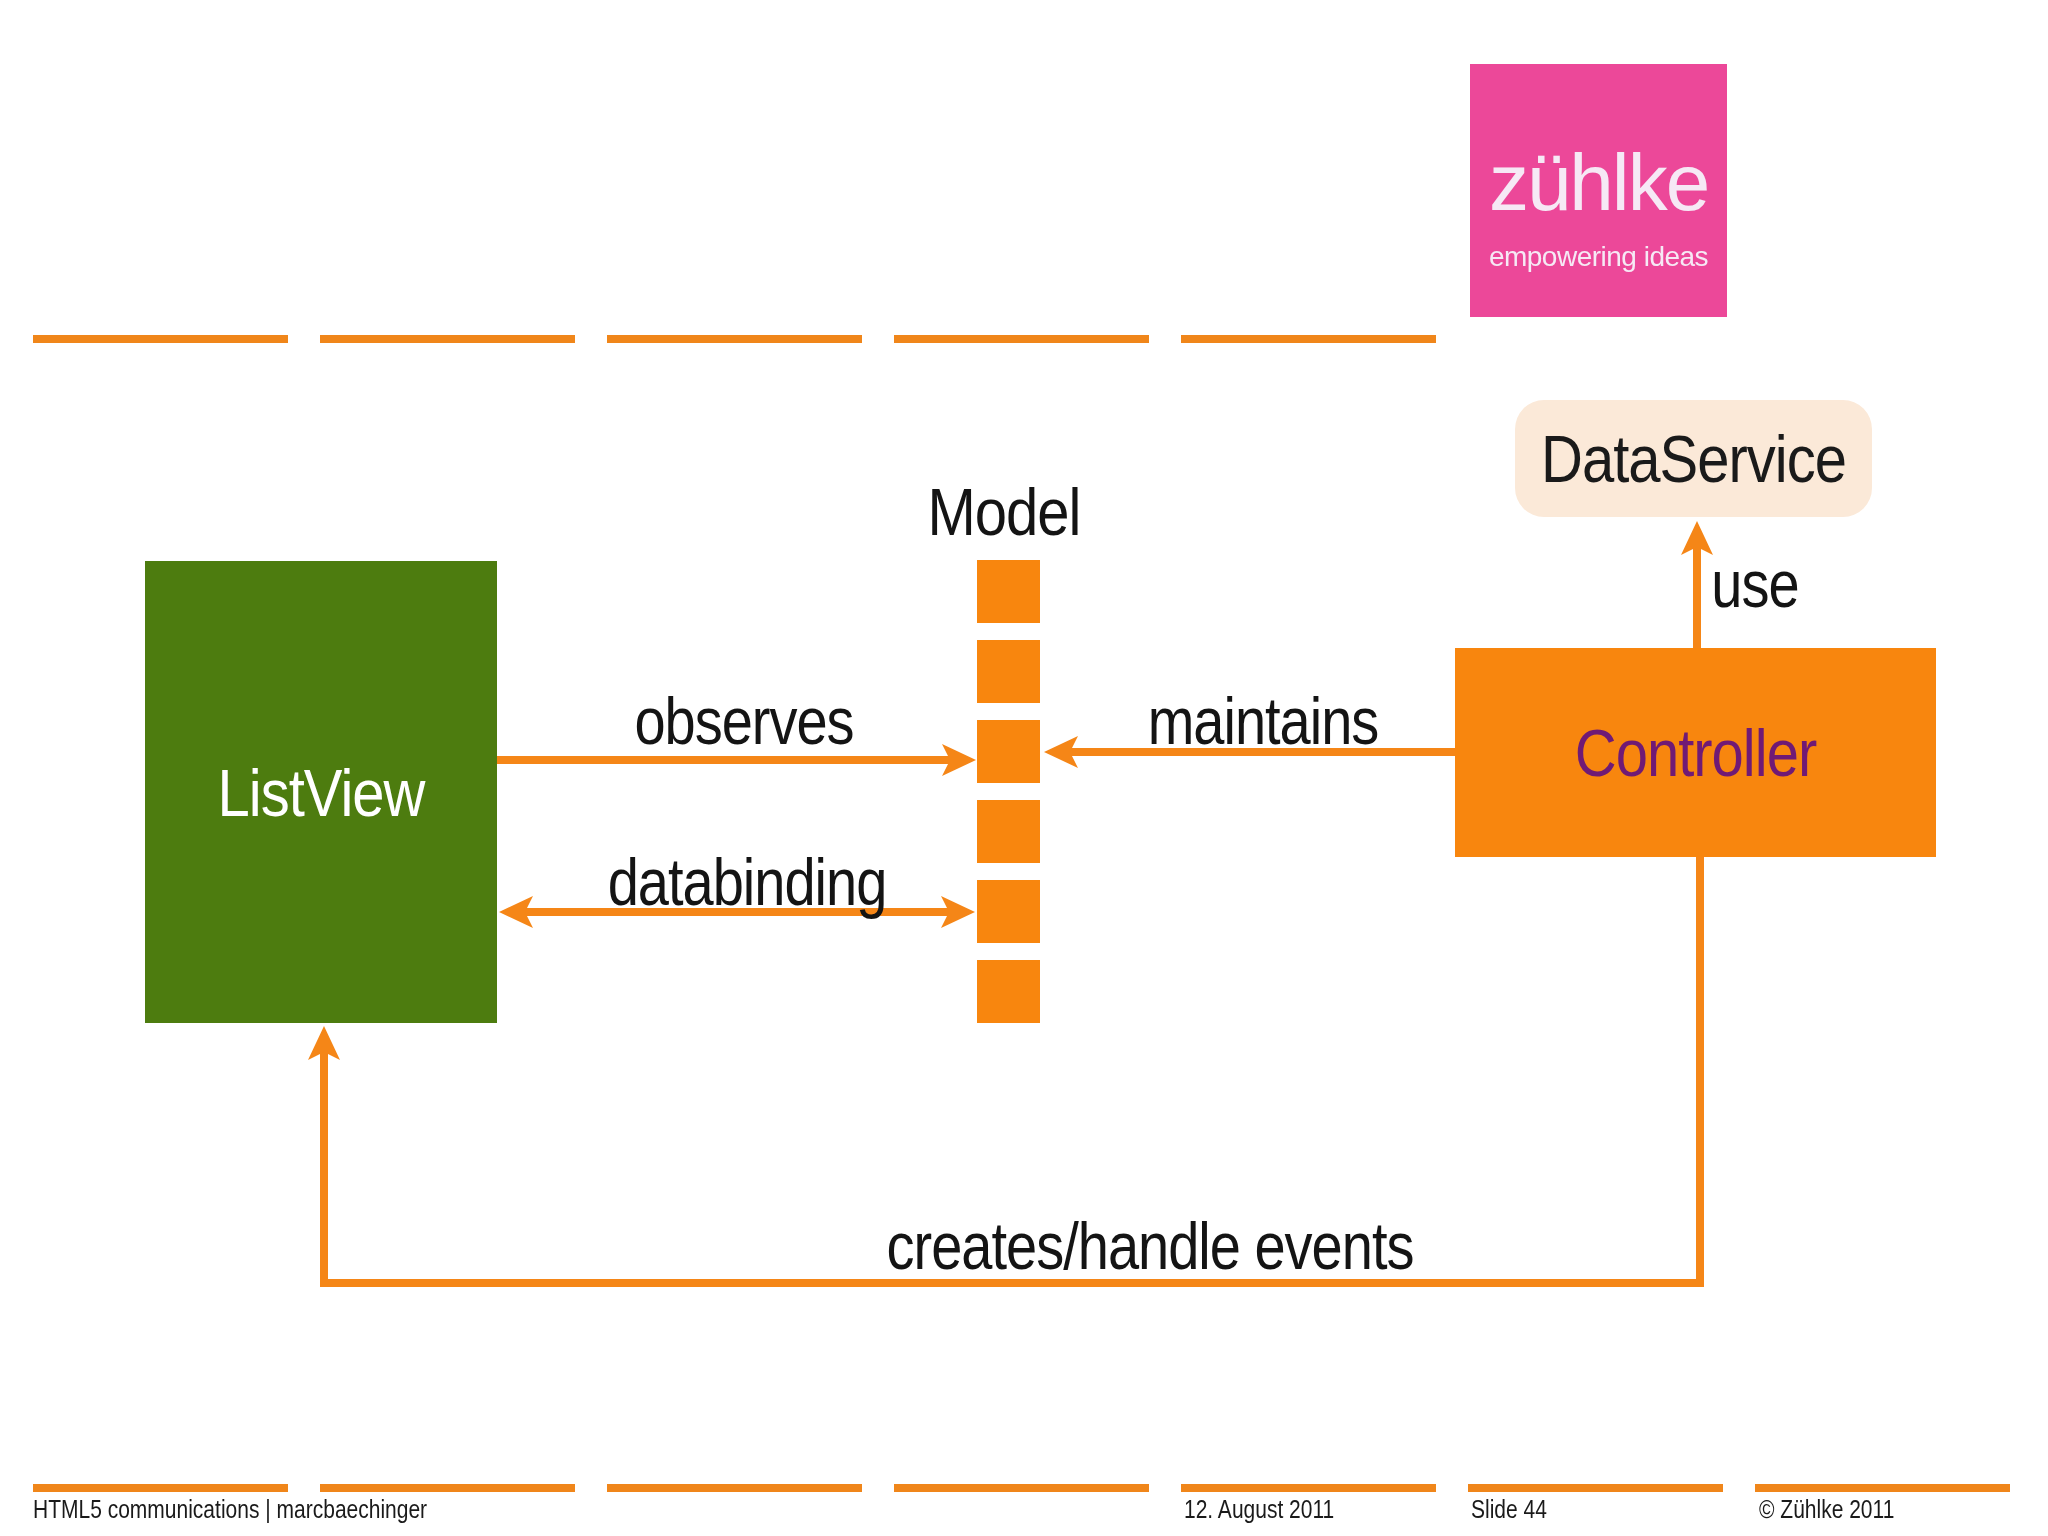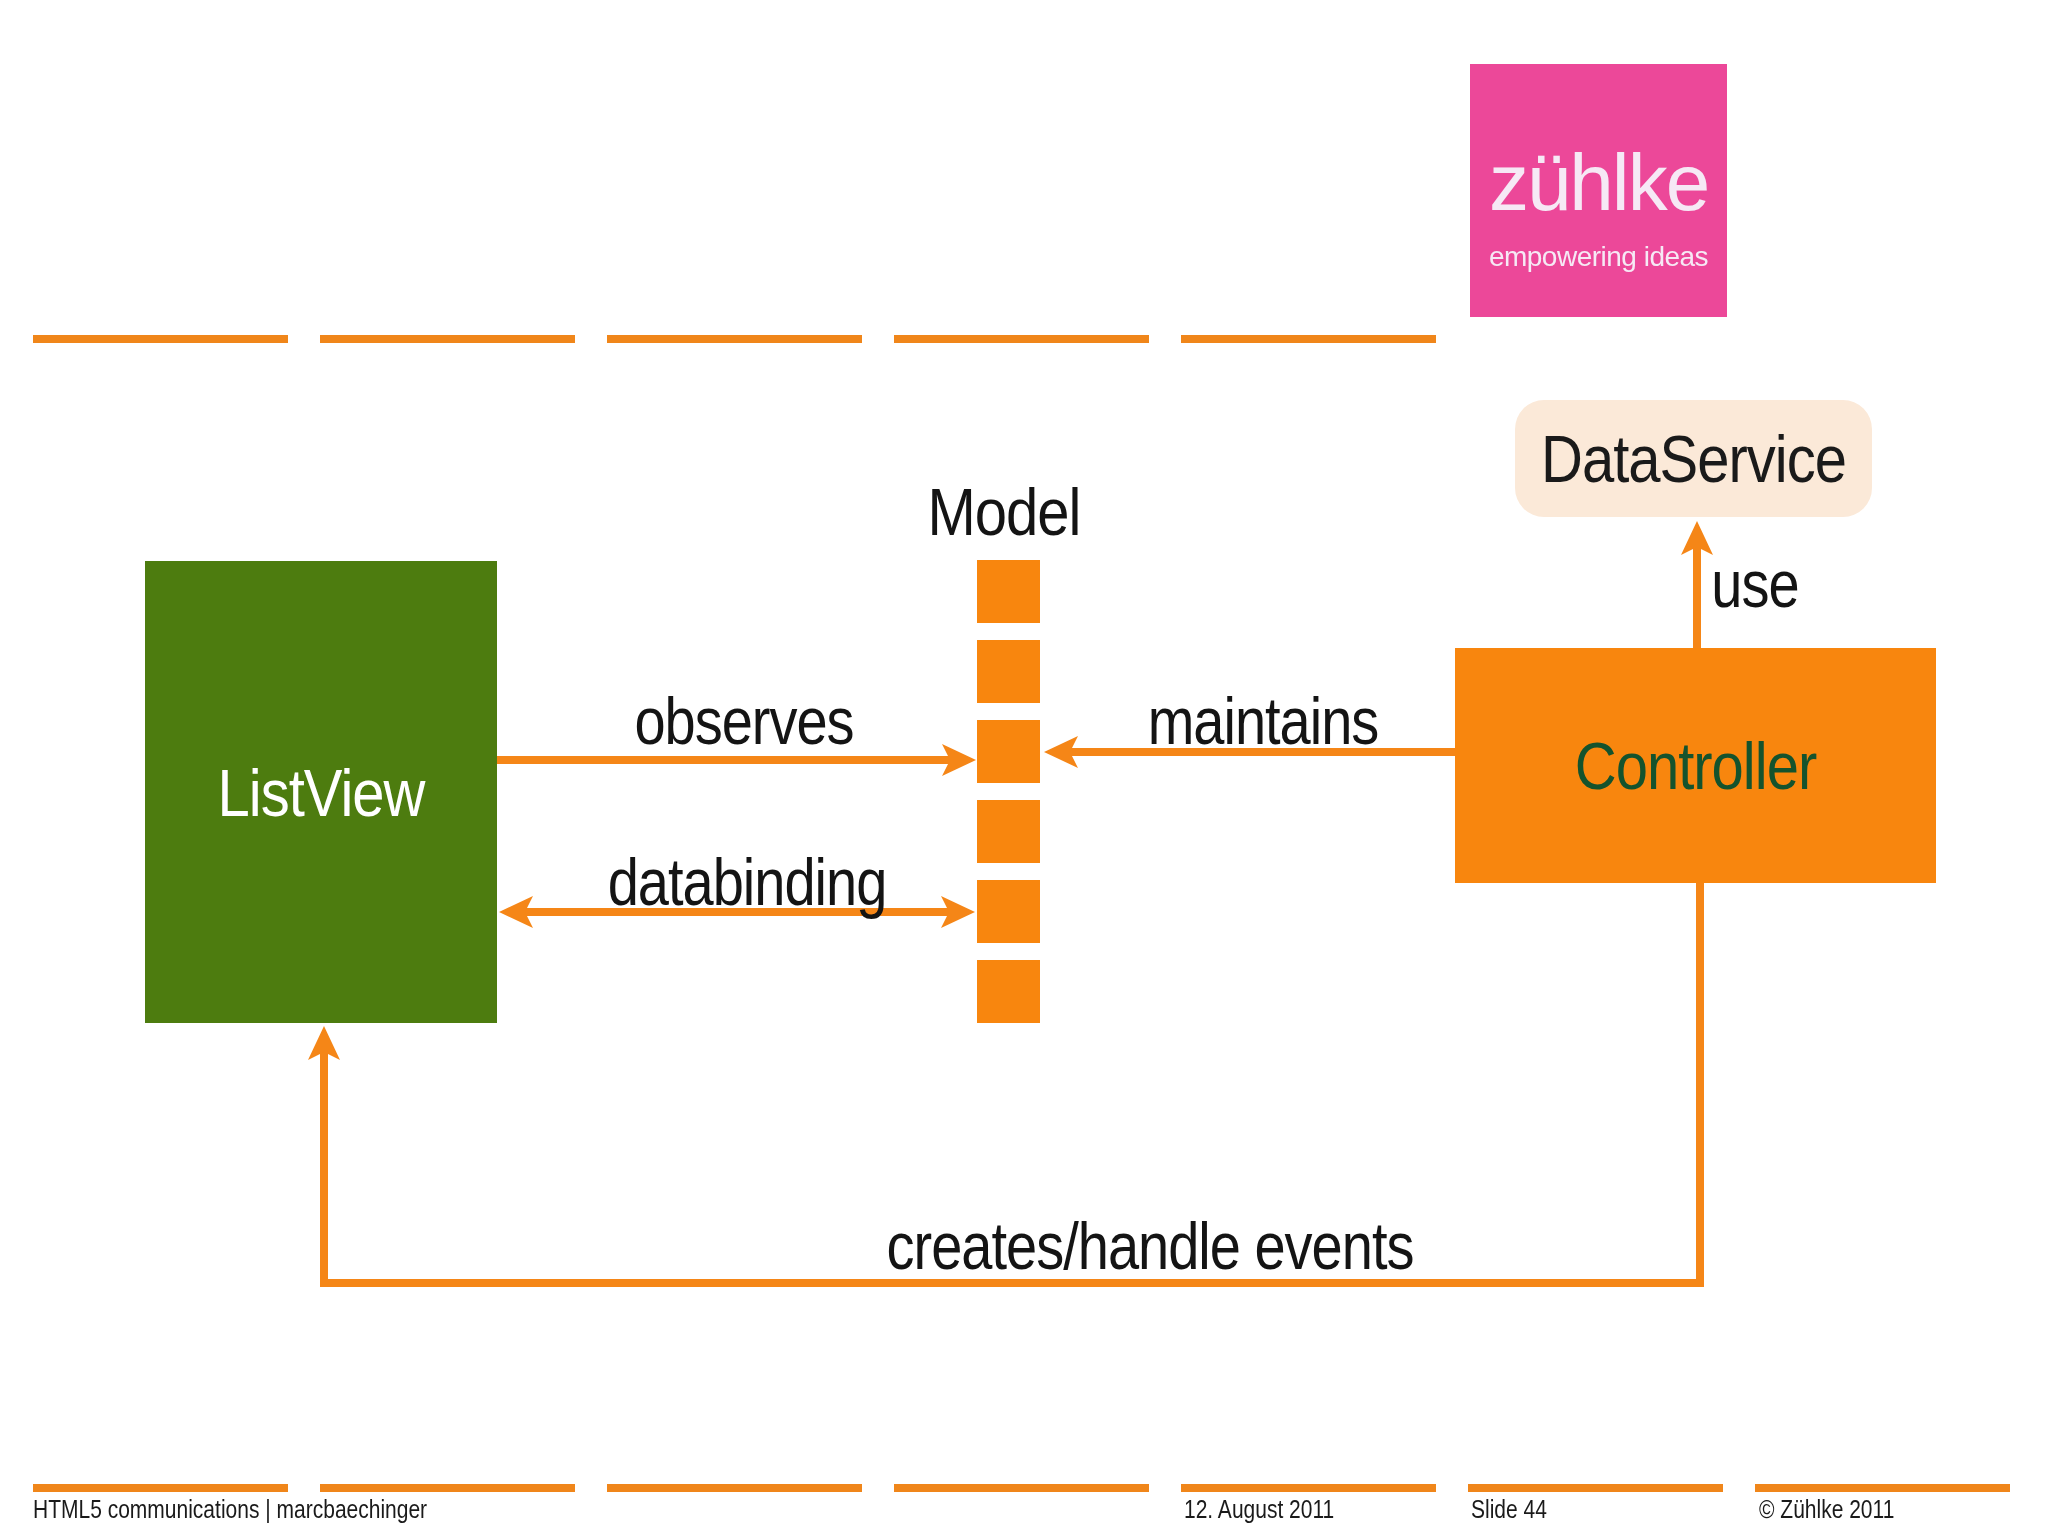--- a/index.html
+++ b/index.html
@@ -32,22 +32,22 @@
   }
 
   
   .node {
     position:absolute; display:flex; align-items:center; justify-content:center;
     box-sizing:border-box;
   }
   .node .node-label { display:inline-block; transform:scaleY(1.16); white-space:nowrap; }
   #listview-box   { left:145px;  top:561px; width:352px; height:462px; background:#4d7c0f;
                     color:#ffffff; font-size:58px; letter-spacing:-1px; }
-  #controller-box { left:1455px; top:648px; width:481px; height:235px; background:#F8860E;
-                    color:#14532d; font-size:58px; letter-spacing:-1px; }
+  #controller-box { left:1455px; top:648px; width:481px; height:209px; background:#F8860E;
+                    color:#701a75; font-size:58px; letter-spacing:-1px; }
   #dataservice-box{ left:1515px; top:400px; width:357px; height:117px; background:#FBE9D8;
                     color:#1a1a1a; font-size:58px; letter-spacing:-1px;border-radius:29px; }
 
   
   #model-column { position:absolute; left:977px; top:560px; width:63px; }
   .model-segment { width:63px; height:63px; background:#F8860E; margin-bottom:17px; }
   .model-segment:last-child { margin-bottom:0; }
 
   
   #connectors { position:absolute; left:0; top:0; width:2048px; height:1536px; }

